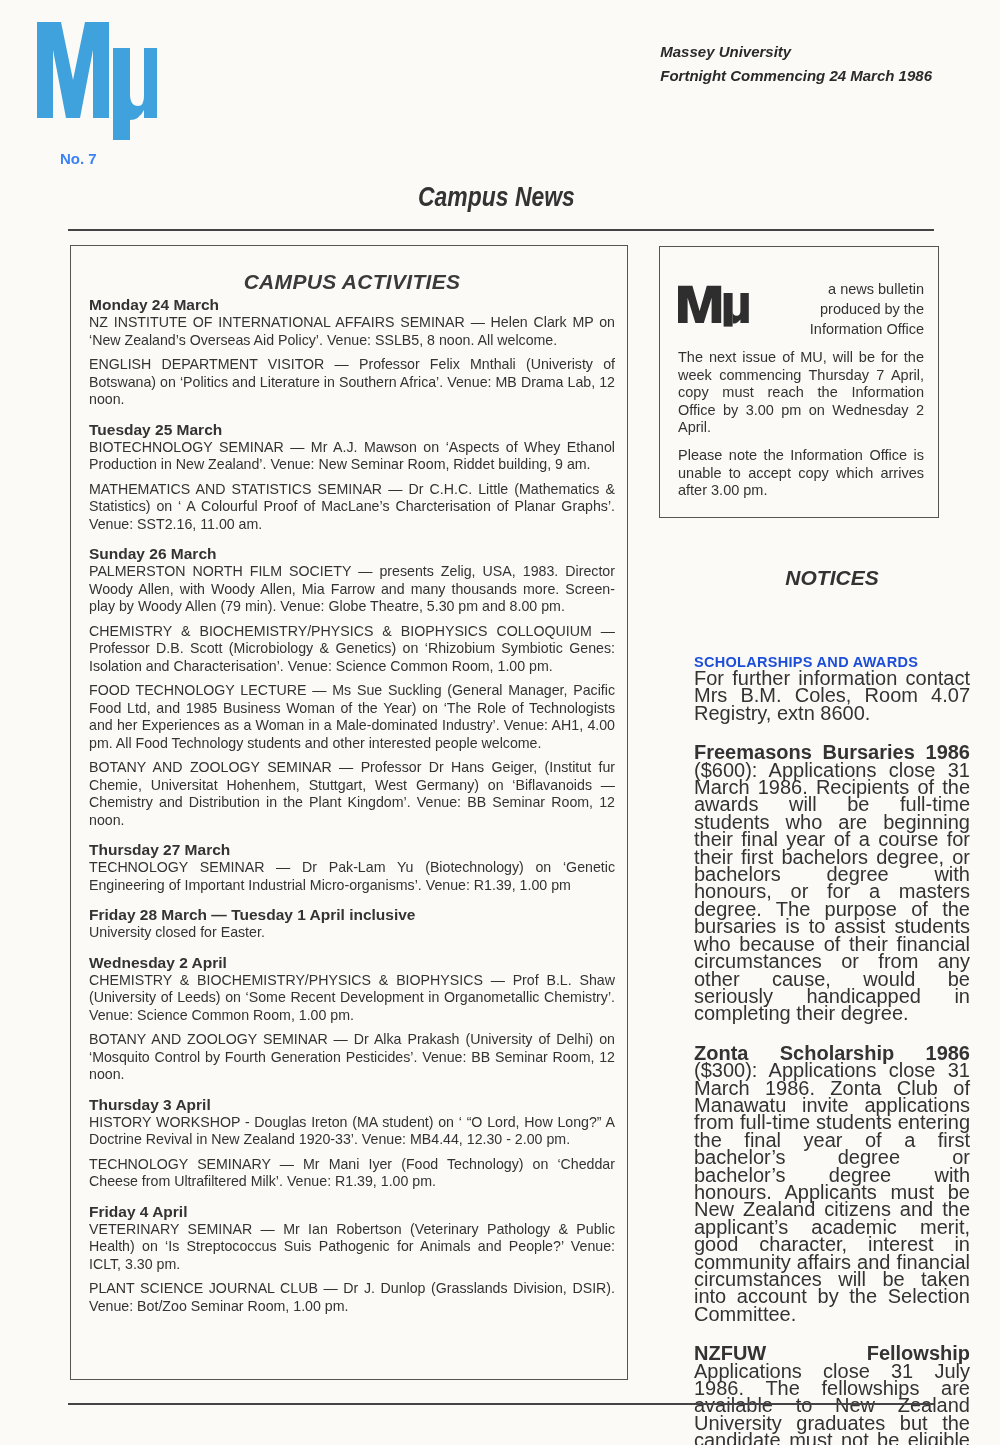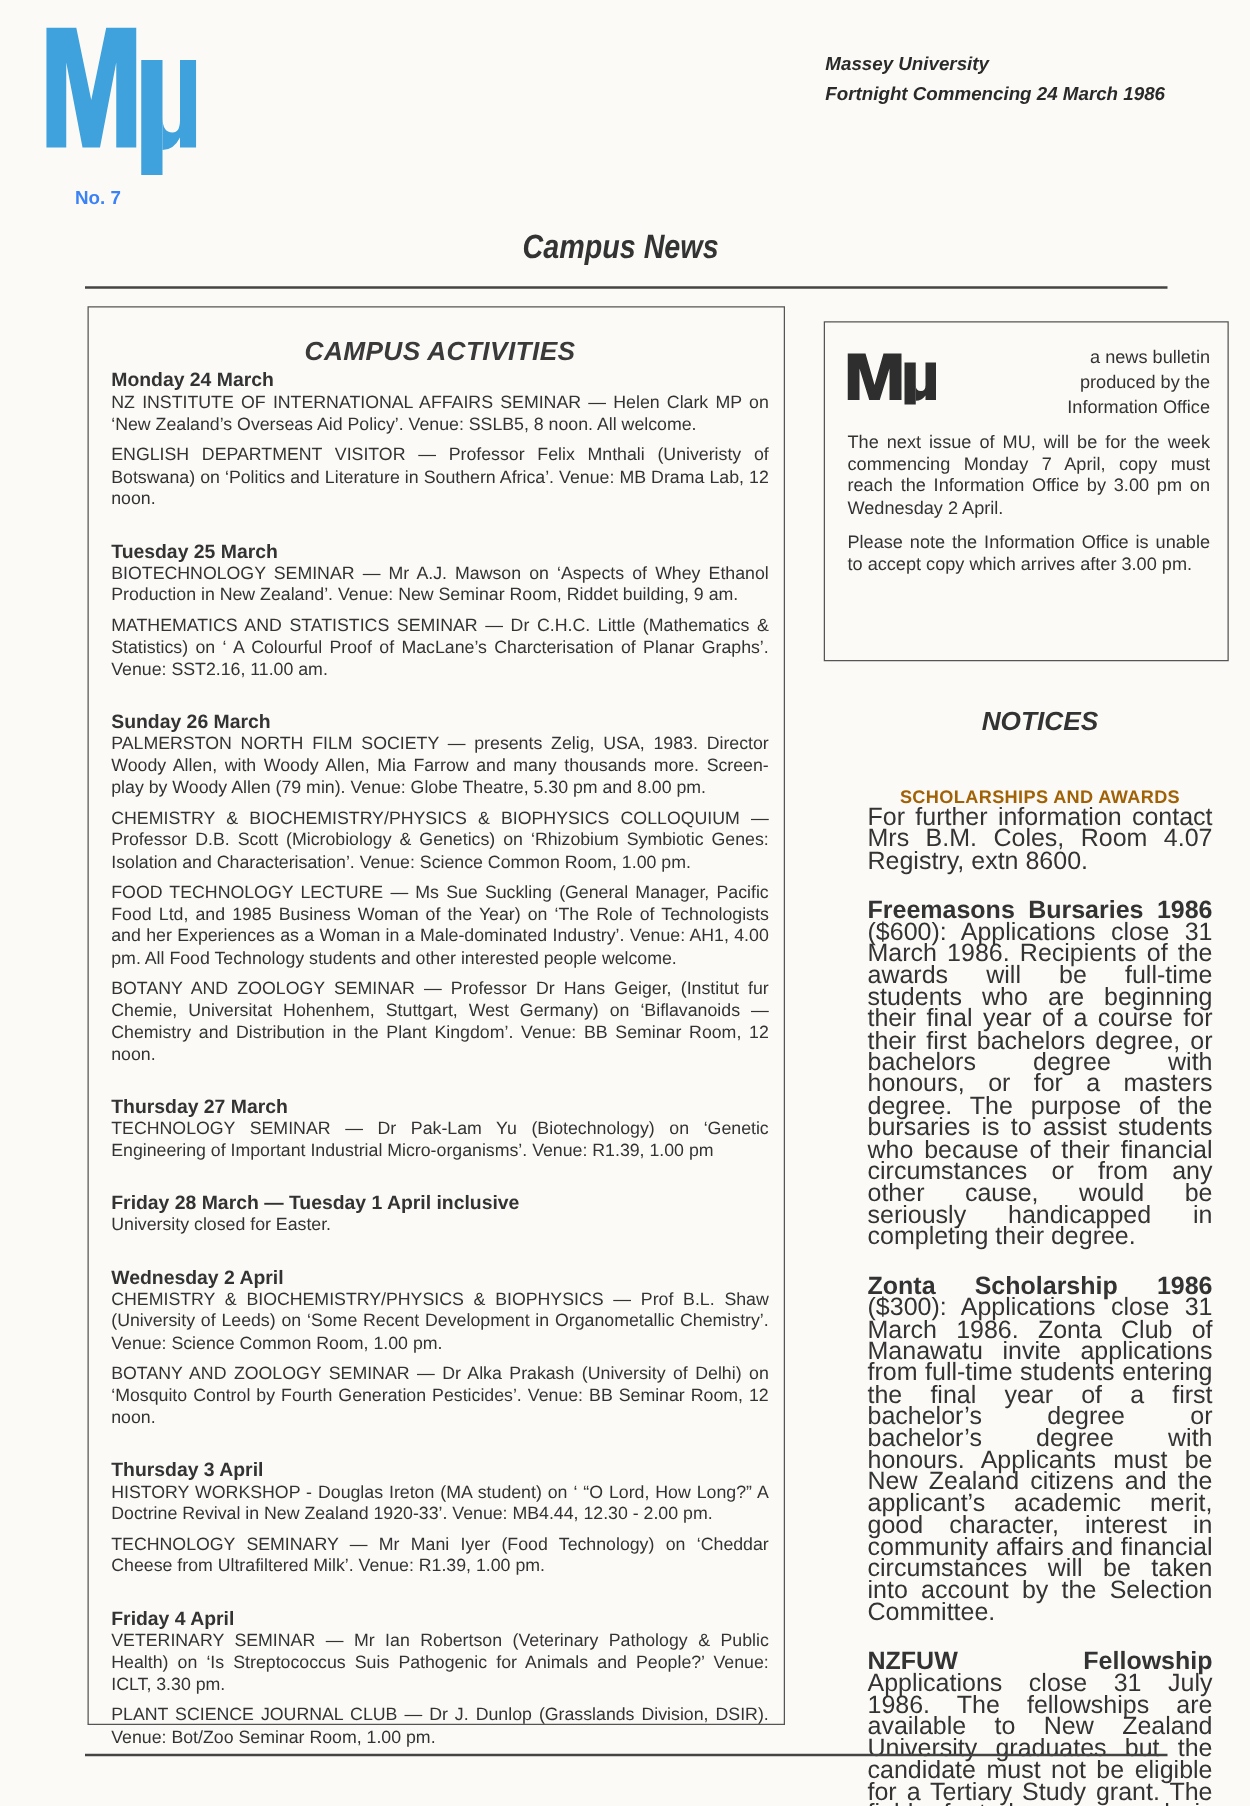--- a/index.html
+++ b/index.html
@@ -33,51 +33,51 @@
 
   .activities-box {
     position: absolute; left: 70px; top: 245px; width: 558px; height: 1135px;
     border: 1.5px solid #555; box-sizing: border-box; padding: 22px 12px 0 18px;
   }
   .box-title {
     text-align: center; font-style: italic; font-weight: bold; font-size: 21px;
     color: #3a3a3a; margin: 2px 0 2px 0; letter-spacing: 0.3px;
   }
   .day { margin-top: 0; }
-  .day + .day { margin-top: 24px; }
+  .day + .day { margin-top: 12px; }
   .day-title {
     font-weight: bold; font-size: 15.5px; color: #333; line-height: 18px;
   }
   .event {
     font-size: 14.2px; line-height: 17.5px; color: #333; text-align: justify;
     margin-bottom: 7px;
   }
 
   .info-box {
-    position: absolute; left: 659px; top: 257px; width: 324px; height: 272px;
-    border: 1.5px solid #555; box-sizing: border-box; padding: 18px 14px 10px 18px;
+    position: absolute; left: 659px; top: 246px; width: 280px; height: 272px;
+    border: 1.5px solid #555; box-sizing: border-box; padding: 32px 14px 10px 18px;
   }
   .info-head { display: flex; align-items: flex-start; justify-content: space-between; }
   .mini-logo { width: 72px; height: 44px; margin-top: 4px; }
   .info-tagline {
     text-align: right; font-size: 14.5px; line-height: 20px; color: #333;
   }
   .info-para {
     font-size: 14.5px; line-height: 17.6px; color: #333; text-align: justify; margin-top: 10px;
   }
 
   .notices {
     position: absolute; left: 694px; top: 566px; width: 276px;
   }
   .notices-title {
     text-align: center; font-style: italic; font-weight: bold; font-size: 21px; color: #333;
   }
   .sub-title {
-    text-align: center; font-weight: bold; font-size: 14.5px; color: #a16207;
-    margin-top: 40px; letter-spacing: 0.3px;
+    font-weight: bold; font-size: 14.5px; color: #1d4ed8;
+    margin-top: 64px; letter-spacing: 0.3px;
   }
   .notice-para {
     font-size: 20px; line-height: 17.4px; color: #333; text-align: justify;
   }
   .notice-item { margin-top: 22px; }
   .notice-item b { color: #333; }
   .continued {
     text-align: right; font-style: italic; font-size: 11.5px; color: #333; margin-top: 2px;
   }
 </style>
@@ -157,21 +157,21 @@
         <rect x="76" y="16" width="15" height="56"></rect>
         <path d="M91,16 v30 q0,8 7,8 q6,0 6,-8 v-30 h14 v50 h-14 v-6 q-5,7 -13,7 z"></path>
       </g>
     </svg>
     <div class="info-tagline">
       <div>a news bulletin</div>
       <div>produced by the</div>
       <div>Information Office</div>
     </div>
   </div>
-  <div class="info-para">The next issue of MU, will be for the week commencing Monday 7 April, copy must reach the Information Office by 3.00 pm on Wednesday 2 April.</div>
+  <div class="info-para">The next issue of MU, will be for the week commencing Thursday 7 April, copy must reach the Information Office by 3.00 pm on Wednesday 2 April.</div>
   <div class="info-para">Please note the Information Office is unable to accept copy which arrives after 3.00 pm.</div>
 </div>
 
 <div class="notices">
   <div class="notices-title">NOTICES</div>
   <div class="sub-title">SCHOLARSHIPS AND AWARDS</div>
   <div class="notice-para">For further information contact Mrs B.M. Coles, Room 4.07 Registry, extn 8600.</div>
   <div id="notice-items">
       <div class="notice-para notice-item"><b>Freemasons Bursaries 1986</b> <span>($600): Applications close 31 March 1986. Recipients of the awards will be full-time students who are beginning their final year of a course for their first bachelors degree, or bachelors degree with honours, or for a masters degree. The purpose of the bursaries is to assist students who because of their financial circumstances or from any other cause, would be seriously handicapped in completing their degree.</span></div>
       <div class="notice-para notice-item"><b>Zonta Scholarship 1986</b> <span>($300): Applications close 31 March 1986. Zonta Club of Manawatu invite applications from full-time students entering the final year of a first bachelor’s degree or bachelor’s degree with honours. Applicants must be New Zealand citizens and the applicant’s academic merit, good character, interest in community affairs and financial circumstances will be taken into account by the Selection Committee.</span></div>

